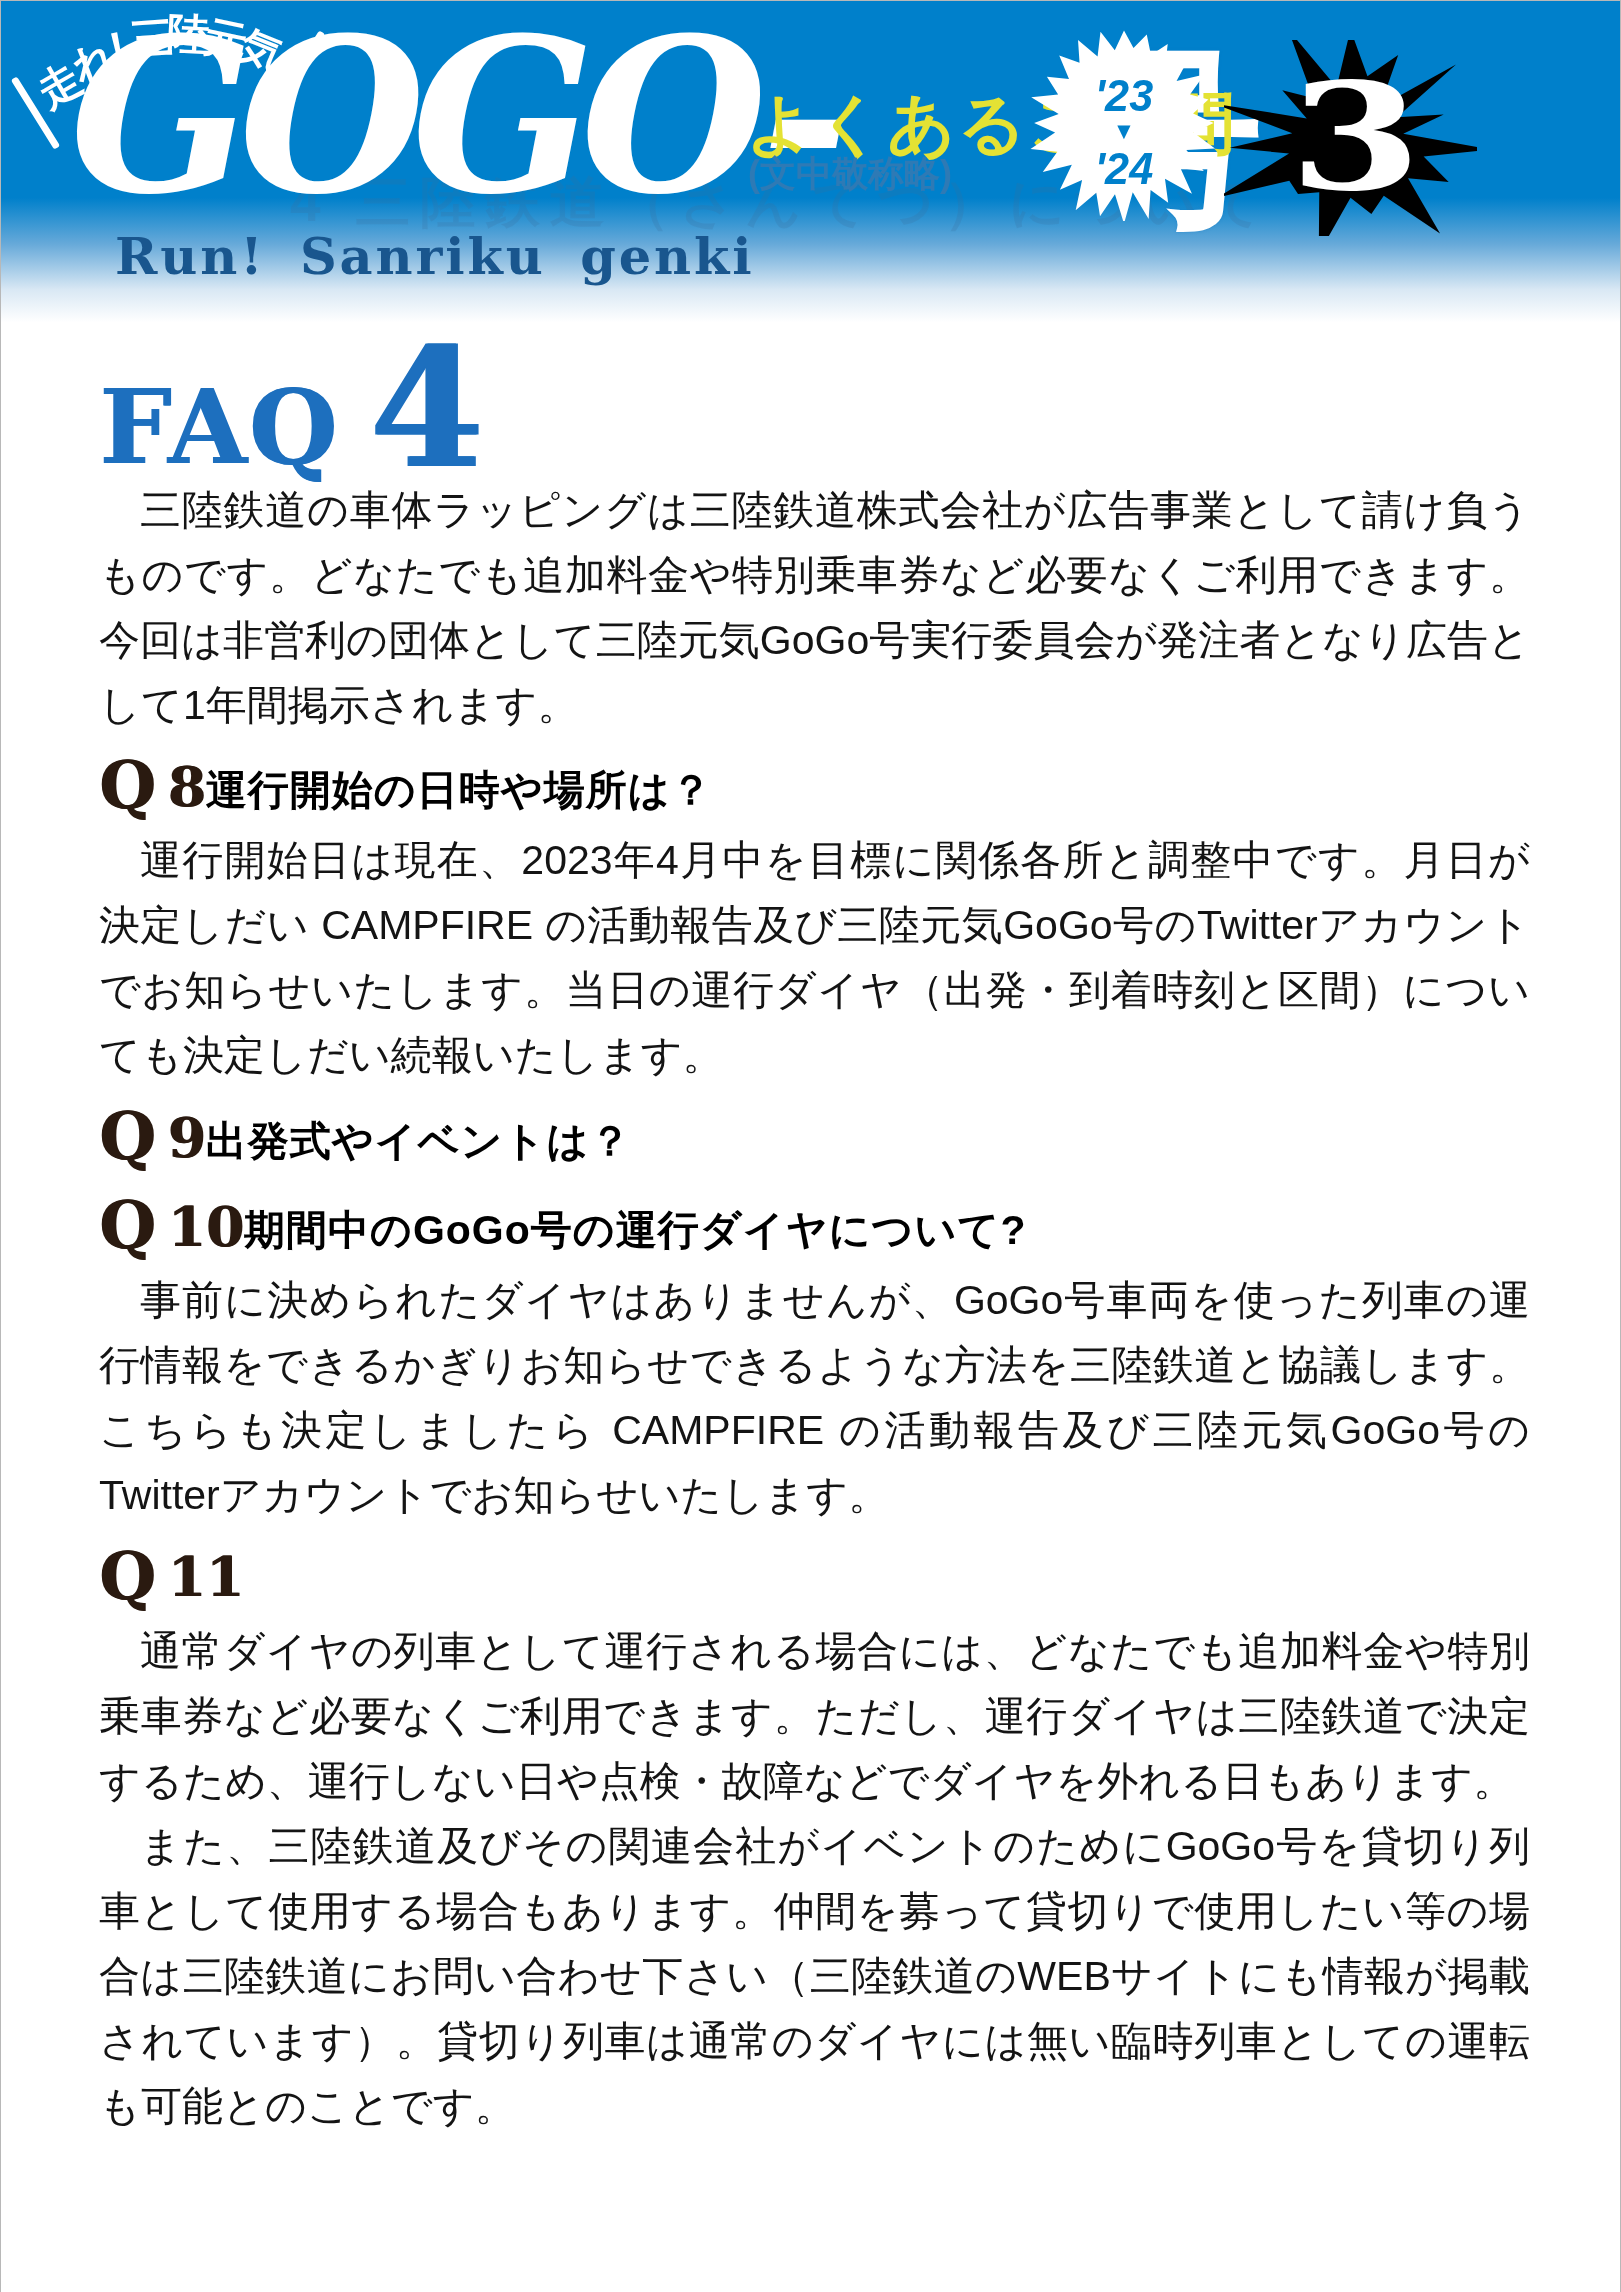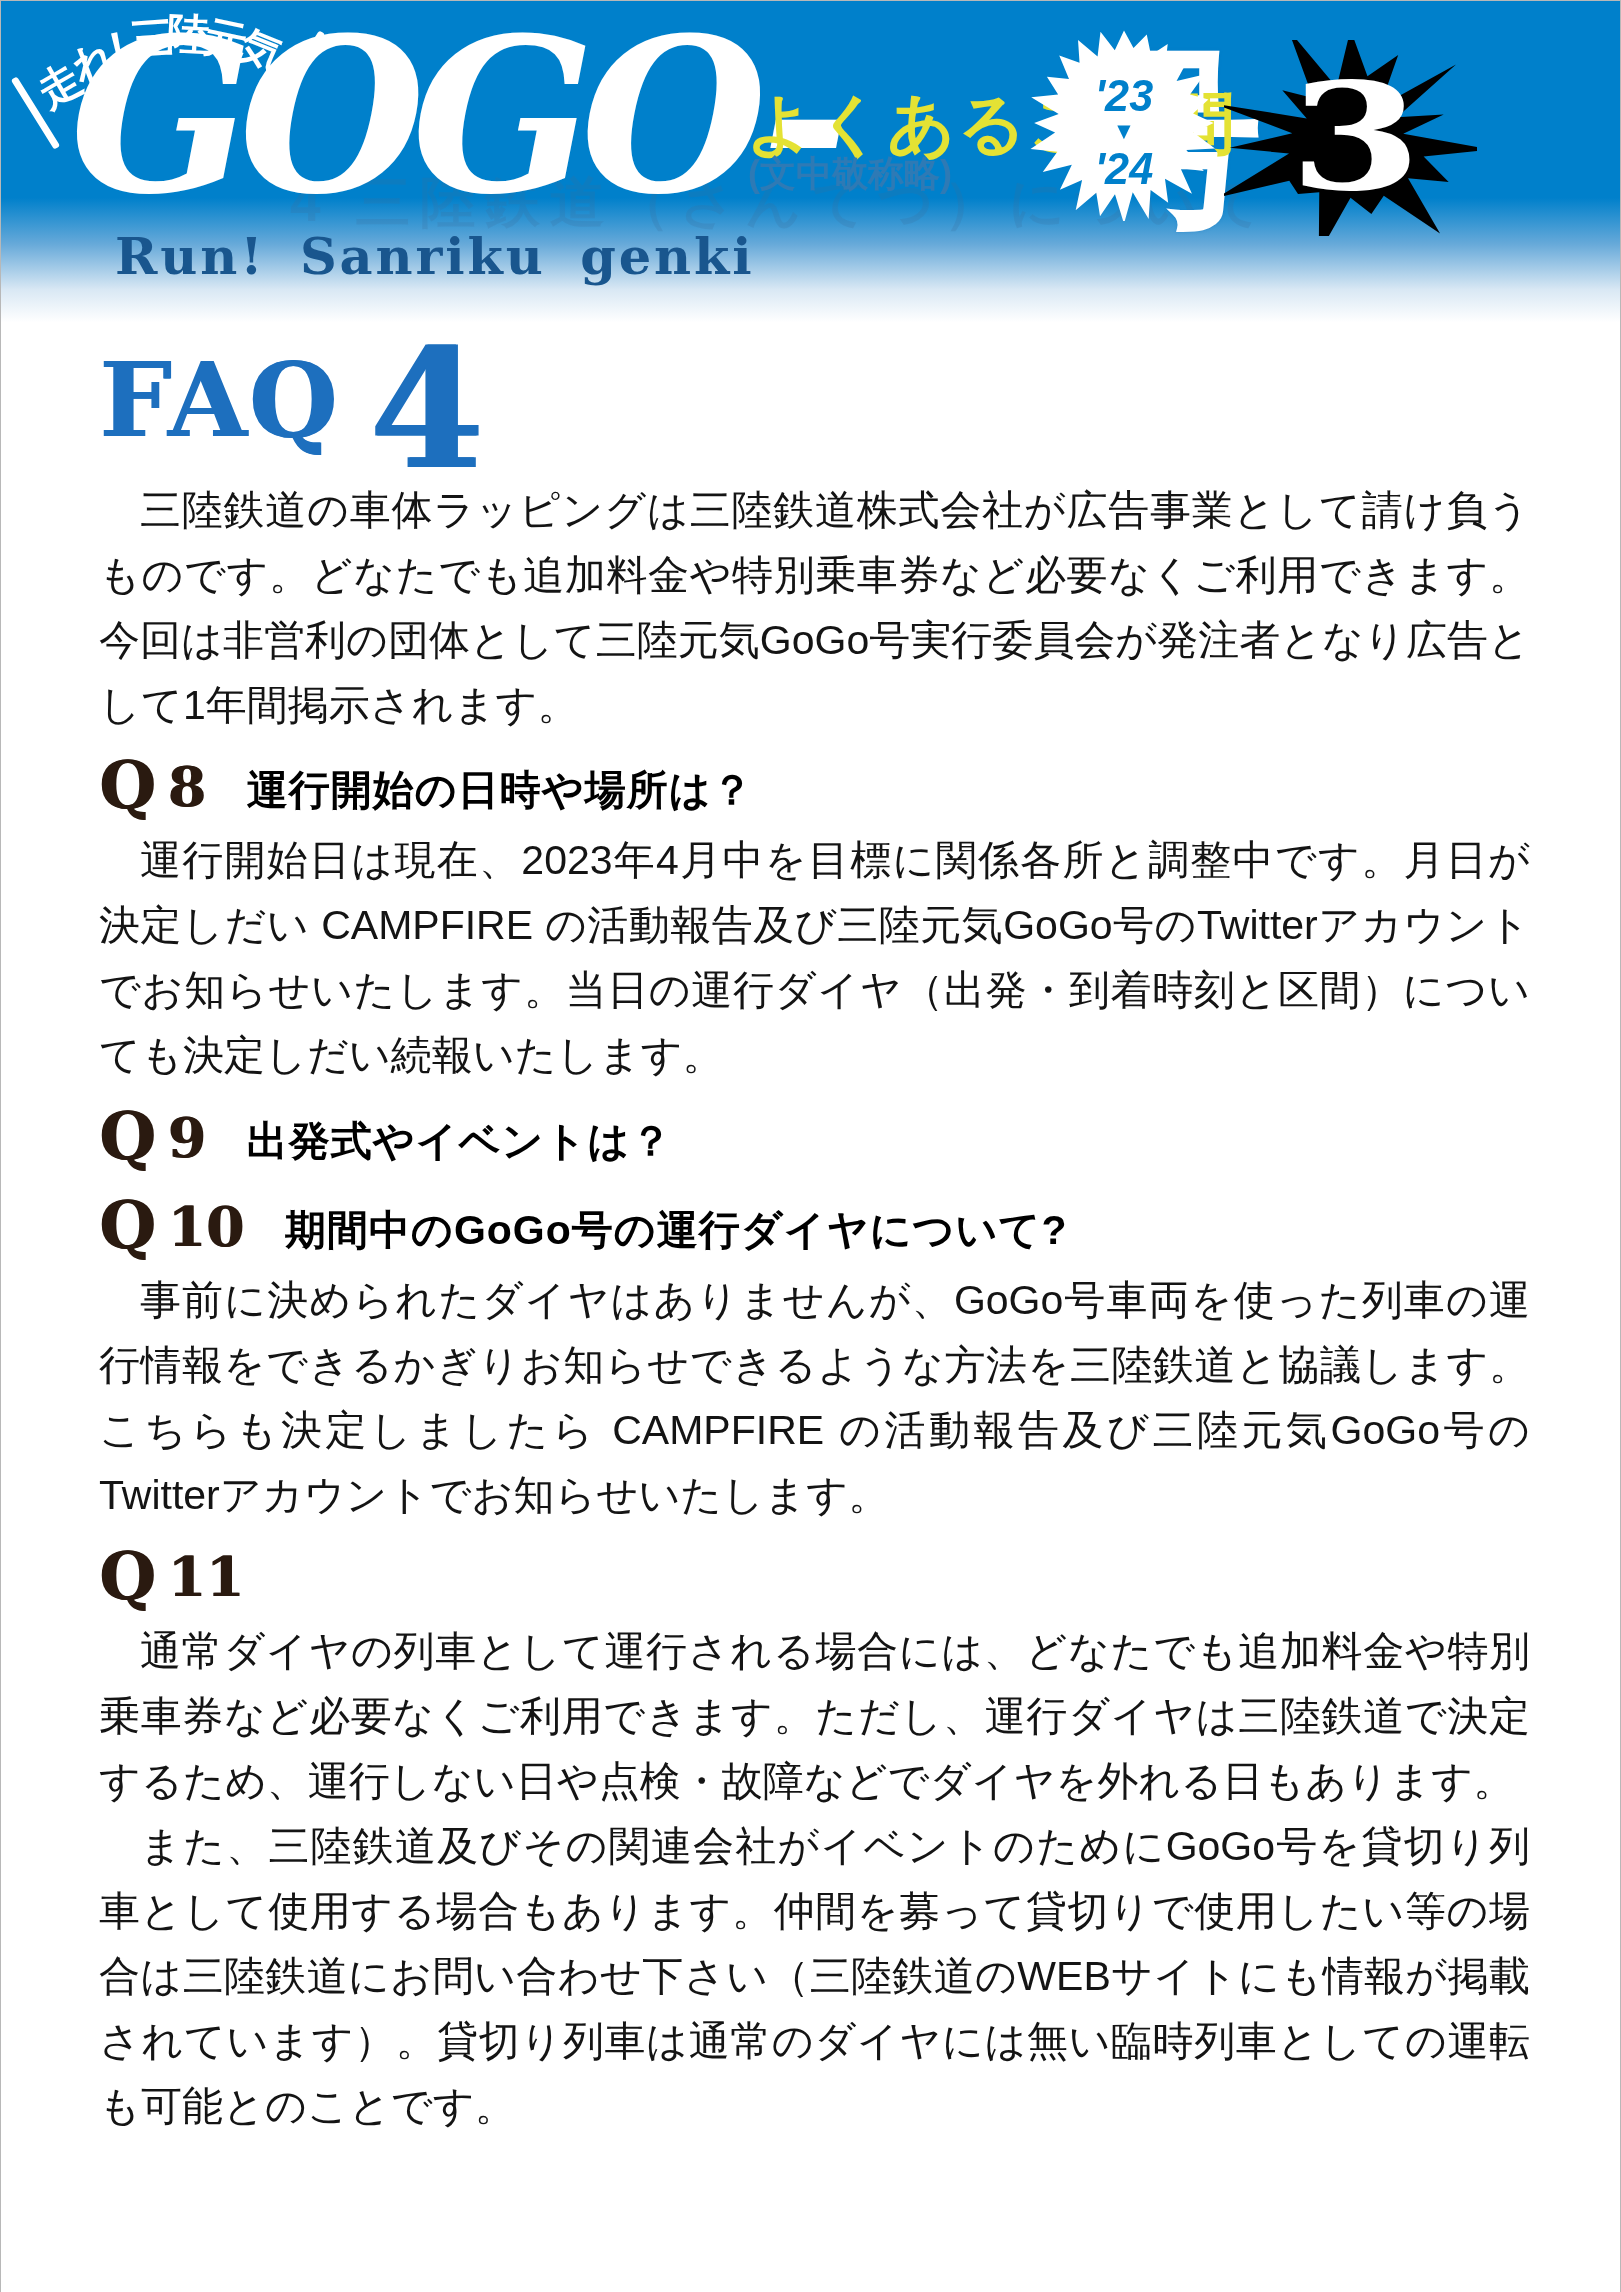--- a/index.html
+++ b/index.html
@@ -51,21 +51,21 @@
     color:#e4e234;letter-spacing:2px;white-space:nowrap;
   }
   .faq-note{
     position:absolute;left:747px;top:149px;font-size:36px;font-weight:600;
     color:#2e7ab5;white-space:nowrap;
   }
   .burst{position:absolute;left:1223px;top:39px;width:253px;height:196px;z-index:5;}
   .burst text{font-family:"DejaVu Serif","Liberation Serif",serif;font-weight:bold;}
   
   .content{position:absolute;left:98px;top:328px;width:1431px;color:#111;}
-  .faq-row{display:flex;align-items:flex-start;height:139px;margin-top:9.8px;}
+  .faq-row{display:flex;align-items:flex-end;height:139px;margin-top:9.8px;}
   .faq-label{
     font-family:"DejaVu Serif","Liberation Serif",serif;font-weight:900;
     font-size:102px;line-height:1;color:#1d6fbe;margin-top:9.8px;letter-spacing:2px;
     text-shadow:1px 0 0 #1d6fbe;
   }
   .faq-number{
     font-family:"DejaVu Serif","Liberation Serif",serif;font-weight:900;
     font-size:165px;line-height:.85;color:#1d6fbe;margin-left:29px;
     text-shadow:2px 0 0 #1d6fbe;
   }
@@ -79,21 +79,21 @@
   .q-head{display:flex;align-items:flex-start;height:73px;margin-bottom:2px;}
   .q-glyph{
     font-family:"DejaVu Serif","Liberation Serif",serif;font-weight:900;
     font-size:65px;line-height:1;color:#2a1a10;text-shadow:1px 0 0 #2a1a10;
   }
   .q-num{
     font-family:"DejaVu Serif","Liberation Serif",serif;font-weight:900;
     font-size:55px;line-height:1;color:#2a1a10;margin-left:11.8px;margin-top:5.9px;
     text-shadow:1px 0 0 #2a1a10;
   }
-  .q-title{font-size:41px;font-weight:800;color:#000;margin-left:41px;margin-top:9.8px;letter-spacing:1px;}
+  .q-title{font-size:41px;font-weight:800;color:#000;margin-top:9.8px;letter-spacing:1px;}
   .qa p.body-text + p.body-text{margin-top:0;}
 </style>
 </head>
 <body>
 
 <div class="page">
 
   <div class="header">
 
     <div class="watermark">4 三陸鉄道（さんてつ）について</div>

